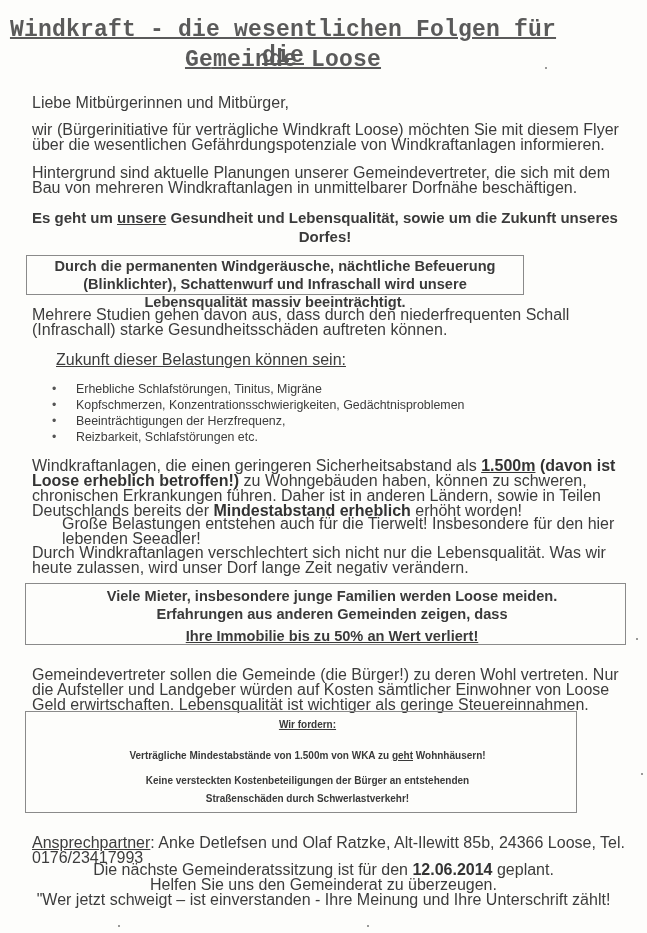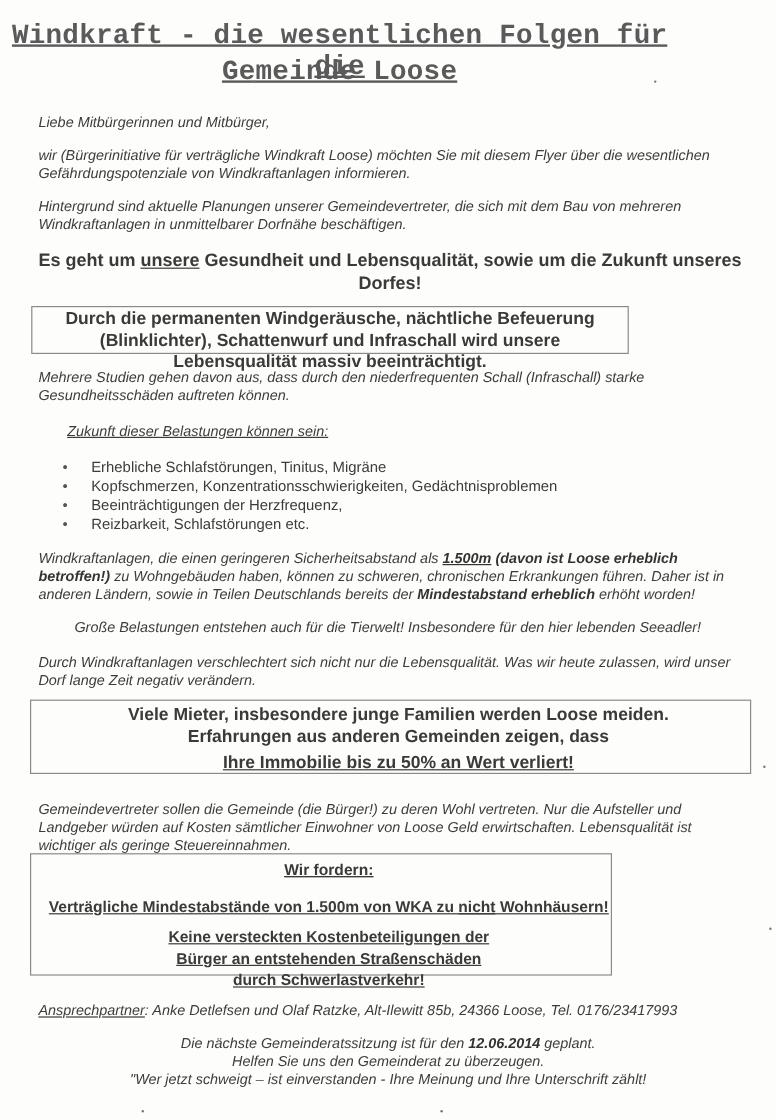--- a/index.html
+++ b/index.html
@@ -1,21 +1,21 @@
 <!DOCTYPE html>
 <html><head>
 <meta charset="utf-8">
 <style>
   html, body { margin:0; padding:0; }
   body { width:647px; height:933px; background:#fdfdfb; color:#333; font-family:"Liberation Sans", sans-serif; position:relative; overflow:hidden; }
   .page { position:absolute; left:0; top:0; width:647px; height:933px; }
   .title { position:absolute; left:0; width:566px; text-align:center; font-size:23px; font-weight:bold; color:#5a5a5a; text-decoration:underline; text-decoration-thickness:2px; letter-spacing:0.2px;font-family:Liberation Mono, monospace; }
   .t1 { top:17px; }
   .t2 { top:47px; }
-  .p { position:absolute; left:32px; width:590px; font-size:12px; line-height:15px; color:#3c3c3c;font-style:italic; }
+  .p { position:absolute; left:32px; width:590px; font-size:16px; line-height:15px; color:#3c3c3c; }
   .bold { font-weight:bold; color:#333; }
   .ul { text-decoration:underline; }
   .center { text-align:center; }
   .headline { position:absolute; left:20px; width:610px; text-align:center; font-size:15px; font-weight:bold; line-height:19px; color:#3a3a3a; }
   .box { position:absolute; border:1.3px solid #8a8a8a; text-align:center; font-weight:bold; color:#3a3a3a; box-sizing:border-box;padding-left:13px; }
   .bullets { position:absolute; left:44px; top:381px; margin:0; padding:0; list-style:none; font-size:12.4px; line-height:16px; color:#3c3c3c; }
   .bullets li { position:relative; padding-left:32px; }
   .bullets li::before { content:"•"; position:absolute; left:8px; top:0; color:#555; }
   .speck { position:absolute; width:2px; height:2px; background:#777; border-radius:1px; }
 </style>
@@ -57,24 +57,24 @@
   <div class="p" style="top:545px;">Durch Windkraftanlagen verschlechtert sich nicht nur die Lebensqualität. Was wir heute zulassen, wird unser Dorf lange Zeit negativ verändern.</div>
 
   <div class="box" style="left:25px; top:583px; width:601px; height:62px; font-size:14.6px; padding-top:3px;">
     <div style="line-height:18px;">Viele Mieter, insbesondere junge Familien werden Loose meiden.</div>
     <div style="line-height:18px;">Erfahrungen aus anderen Gemeinden zeigen, dass</div>
     <div style="line-height:20px; margin-top:3px;" class="ul">Ihre Immobilie bis zu 50% an Wert verliert!</div>
   </div>
 
   <div class="p" style="top:667px; width:590px;">Gemeindevertreter sollen die Gemeinde (die Bürger!) zu deren Wohl vertreten. Nur die Aufsteller und Landgeber würden auf Kosten sämtlicher Einwohner von Loose Geld erwirtschaften. Lebensqualität ist wichtiger als geringe Steuereinnahmen.</div>
 
-  <div class="box" style="left:25px; top:711px; width:485px; height:102px; font-size:13px;text-decoration:underline;">
+  <div class="box" style="left:25px; top:711px; width:552px; height:102px; font-size:10px;">
     <div class="ul" style="margin-top:4px; line-height:18px;">Wir fordern:</div>
     <div style="margin-top:13px; line-height:18px;">
-      <span>Verträgliche Mindestabstände von 1.500m von WKA zu </span><span class="ul">nicht</span><span> Wohnhäusern!</span>
+      <span>Verträgliche Mindestabstände von 1.500m von WKA zu </span><span class="ul">geht</span><span> Wohnhäusern!</span>
     </div>
     <div style="margin-top:7px; line-height:18px; padding:0 90px;">Keine versteckten Kostenbeteiligungen der Bürger an entstehenden Straßenschäden durch Schwerlastverkehr!</div>
   </div>
 
   <div class="p" style="top:835px; width:600px;">
     <span class="ul">Ansprechpartner</span><span>: Anke Detlefsen und Olaf Ratzke, Alt-Ilewitt 85b, 24366 Loose, Tel. 0176/23417993</span>
   </div>
 
   <div class="p center" style="top:862px; left:0; width:647px;">
     <span>Die nächste Gemeinderatssitzung ist für den </span><span class="bold">12.06.2014</span><span> geplant.</span>

